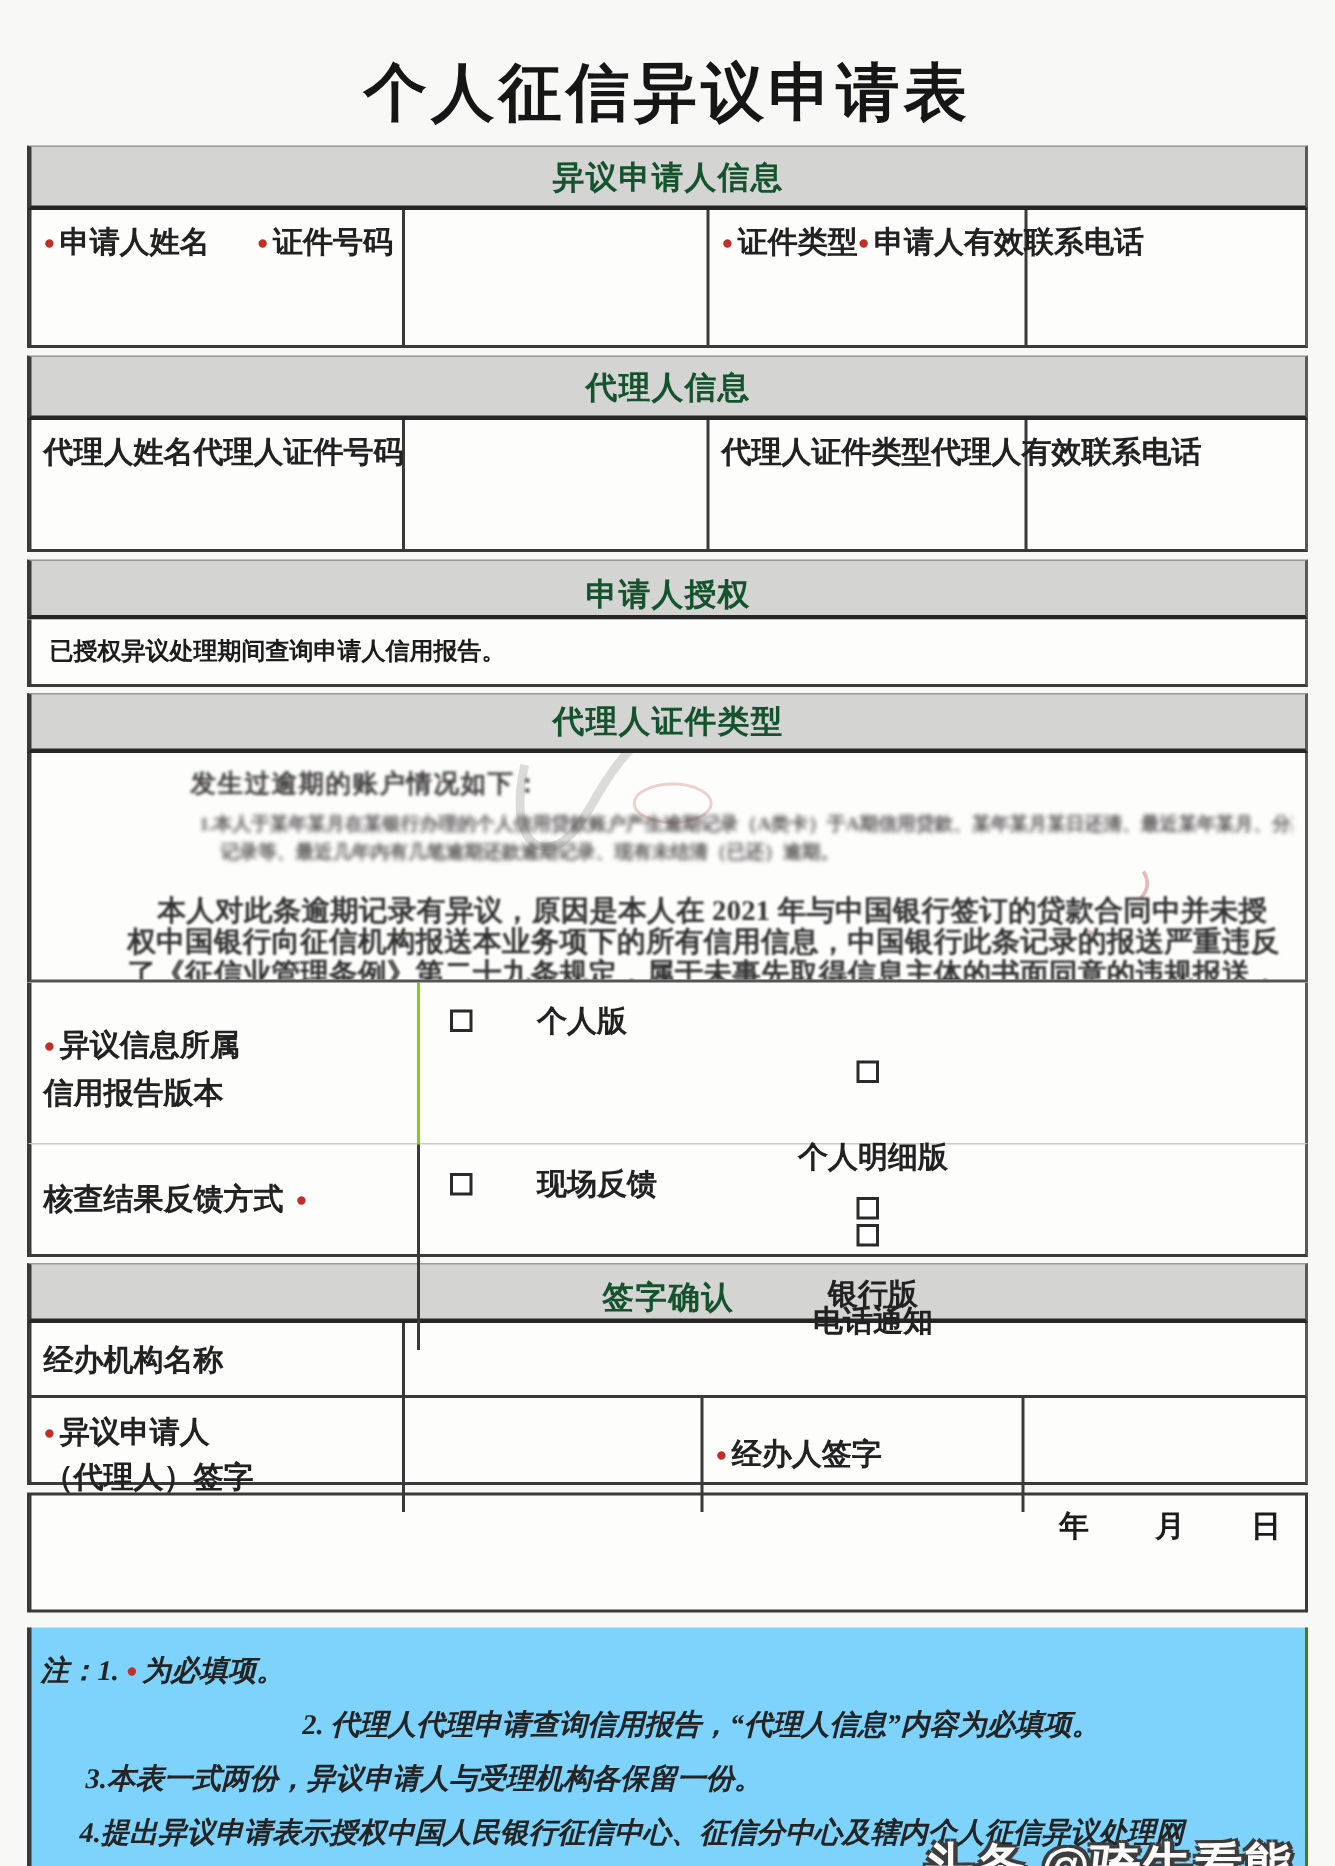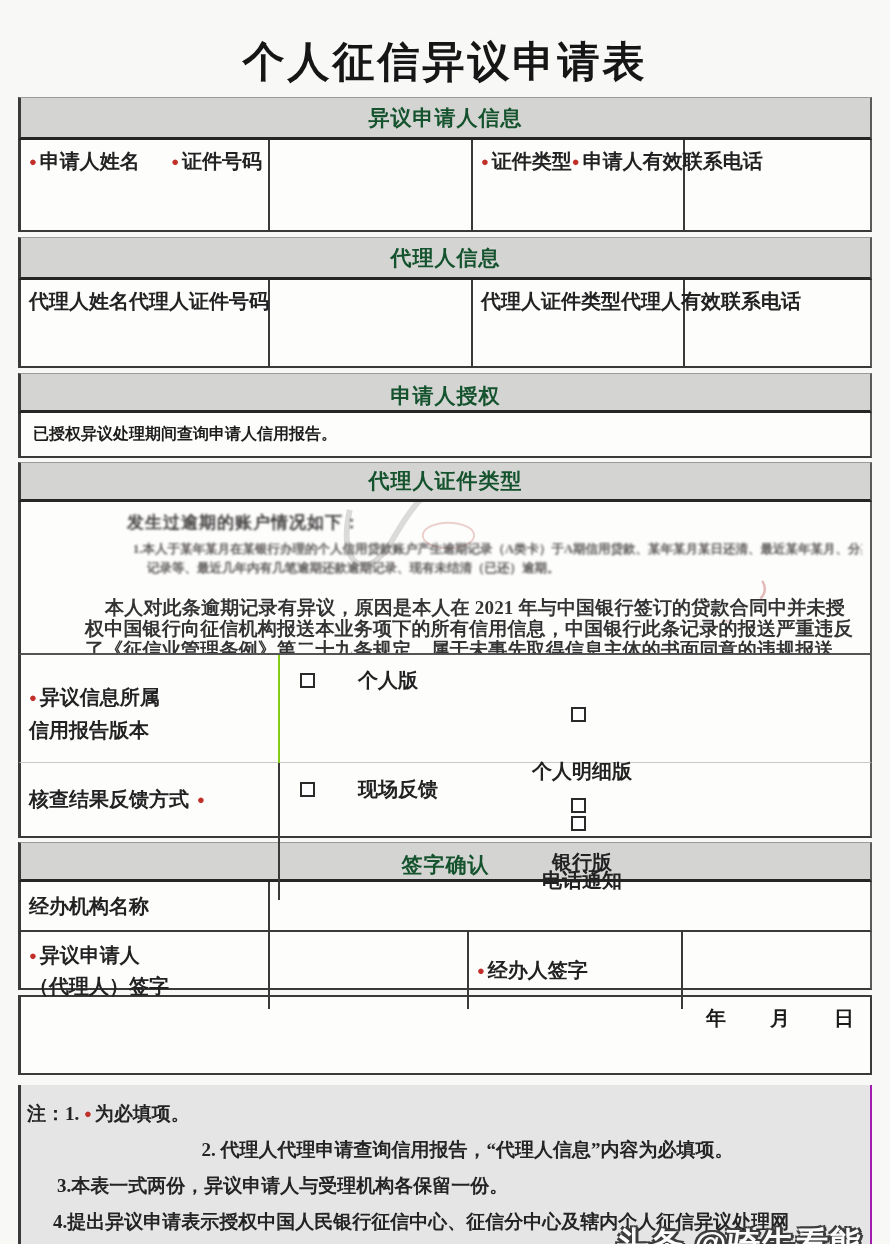--- a/index.html
+++ b/index.html
@@ -100,24 +100,24 @@
 
   .date-box {
     border:2px solid #3a3a3a; border-left:3px solid #3a3a3a;
     height:80px; background:#fdfdfc;
     display:flex; justify-content:flex-end; gap:44px;
     padding:10px 16px 0 0; font-size:20px; font-weight:bold;
   }
   .date-box span { line-height:22px; }
 
   .notes {
-    border-left:3px solid #3a3a3a; border-right:2px solid #a21caf;
-    height:159px; background:#e5e5e5;
+    border-left:3px solid #3a3a3a; border-right:2px solid #4d7c0f;
+    height:159px; background:#7dd3fc;
     padding:11px 4px 0 6px; font-size:19px; font-weight:bold; color:#242424;
-    line-height:36px; overflow:hidden;
+    line-height:36px; overflow:hidden;font-style:italic;
   }
   .notes .n { white-space:nowrap; }
   .ind42 { padding-left:42px;text-align:center; } .ind30 { padding-left:30px; } .ind26 { padding-left:26px; }
 
   .watermark {
     position:absolute; left:616px; top:1186px; z-index:5;
     font-family:"Liberation Sans","DejaVu Sans",sans-serif;
     font-size:33px; font-weight:bold; letter-spacing:1px;
     color:#fbfbfb; white-space:nowrap;
     text-shadow:-2px -2px 0 #3d3d3d, 2px -2px 0 #3d3d3d, -2px 2px 0 #3d3d3d,

